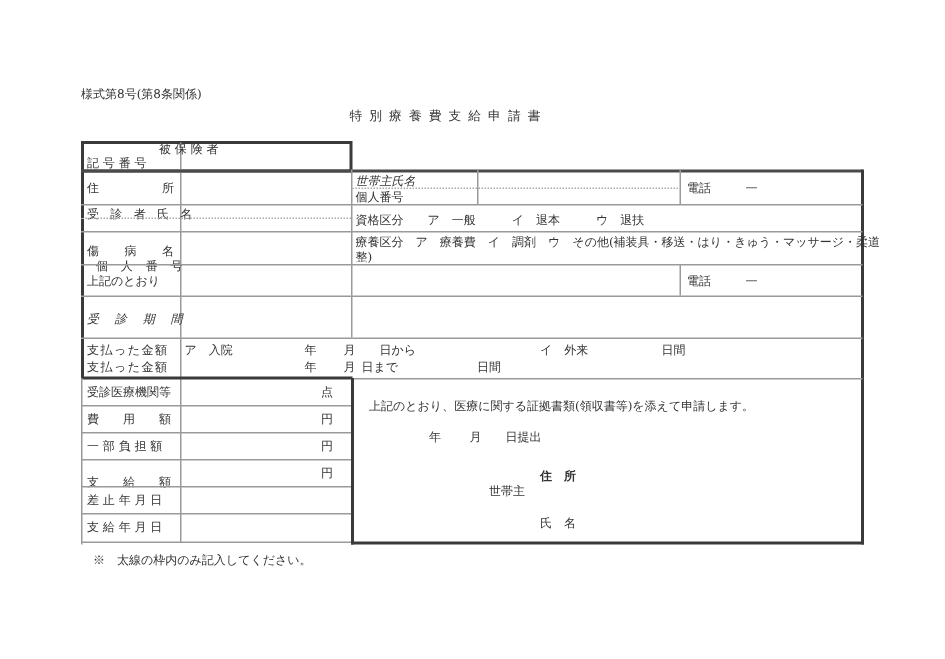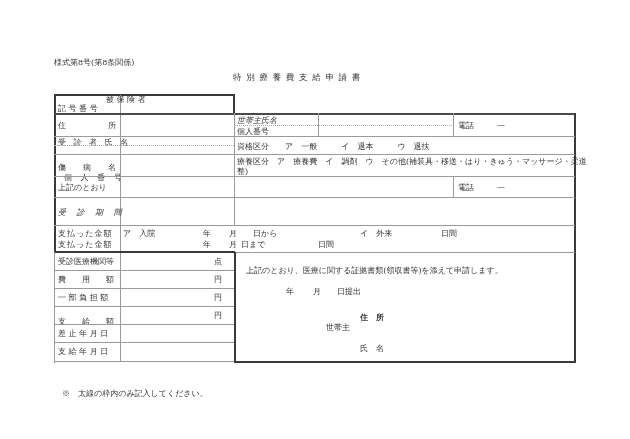--- a/index.html
+++ b/index.html
@@ -146,13 +146,13 @@
   <div class="txt" style="left:286px;top:286px;">年</div>
   <div class="txt" style="left:313px;top:286px;">月</div>
   <div class="txt" style="left:337px;top:286px;">日提出</div>
   <div class="txt" style="left:360px;top:312px;font-weight:bold;">住　所</div>
   <div class="field" style="left:385px;top:308px;width:185px;height:14px;"></div>
   <div class="txt" style="left:326px;top:322px;">世帯主</div>
   <div class="txt" style="left:360px;top:343px;">氏　名</div>
   <div class="field" style="left:385px;top:339px;width:185px;height:14px;"></div>
 </div>
 
-<div class="txt" style="left:62px;top:368px;margin-top:20px;">※　太線の枠内のみ記入してください。</div>
+<div class="txt" style="left:62px;top:368px;">※　太線の枠内のみ記入してください。</div>
 
 </body></html>

